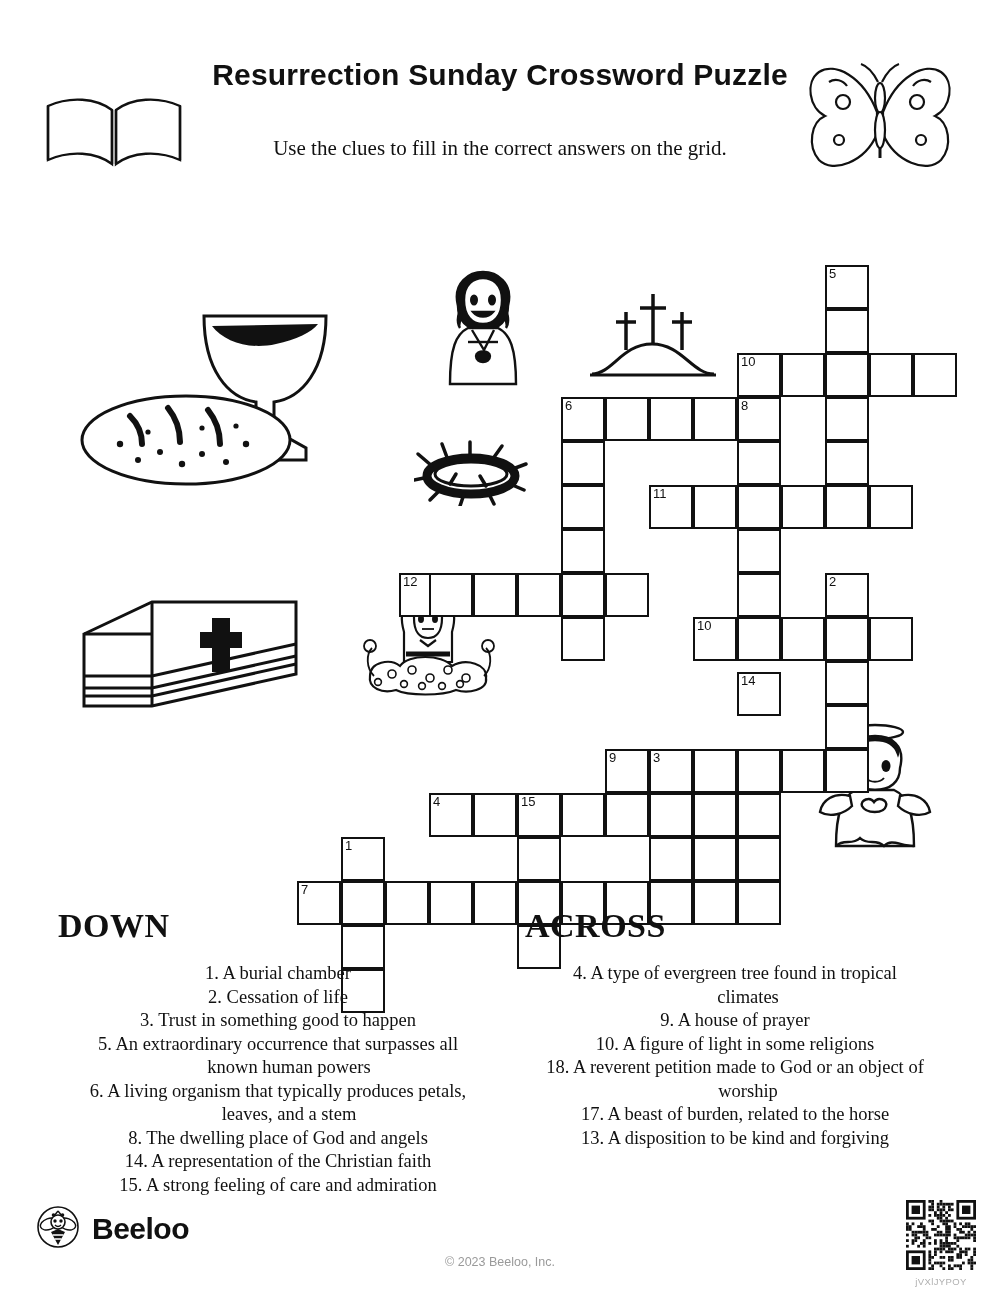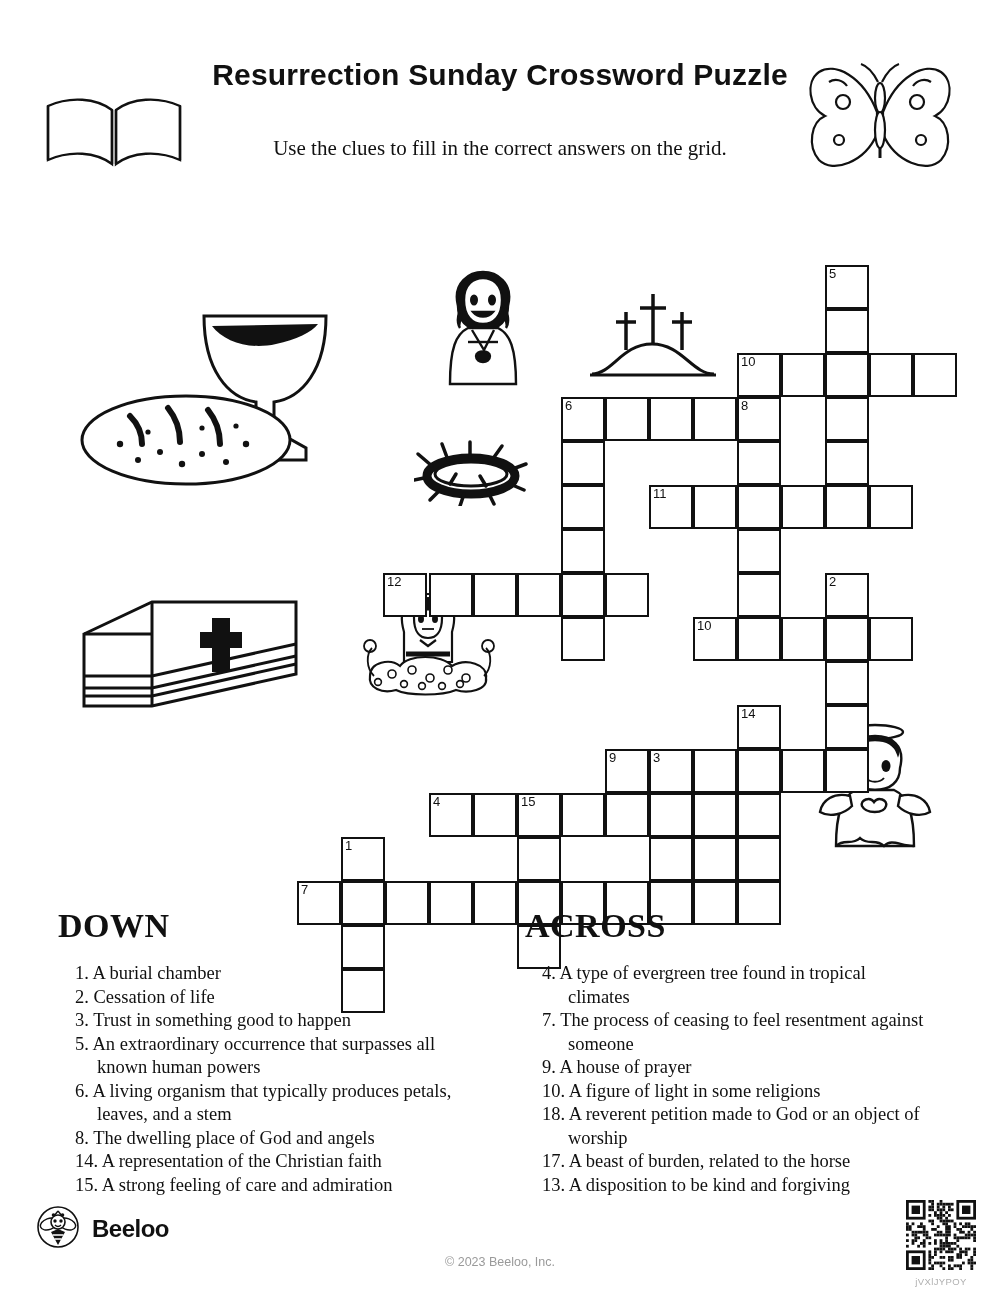--- a/index.html
+++ b/index.html
@@ -46,31 +46,31 @@
 
   
   #clues { left:0; top:895px; width:1000px; }
   .clue-col { position:absolute; top:12px; }
   #down-col   { left:58px;  width:440px; }
   #across-col { left:525px; width:420px; }
   .clue-heading {
     font-size:34px; font-weight:700; letter-spacing:.5px;
     margin:0 0 6px 0; line-height:38px;
   }
-  .clue-list { list-style:none; margin:17px; padding:0; }
+  .clue-list { list-style:none; margin:17px; padding:0;text-align:center; }
   .clue-item {
     font-size:18.5px; line-height:23.5px;
     padding-left:22px; text-indent:-22px;
     white-space:normal;
   }
   #across-col .clue-item { padding-left:26px; text-indent:-26px; }
   #brand { position:absolute; left:36px; top:1205px; display:flex; align-items:center; gap:12px; }
   #brand-name {
     font-family:"Liberation Sans", sans-serif;
-    font-size:24px; font-weight:700; letter-spacing:-.5px; color:#111;
+    font-size:30px; font-weight:700; letter-spacing:-.5px; color:#111;
   }
   #copyright {
     position:absolute; left:0; width:1000px; top:1255px;
     text-align:center; font-size:12.5px; color:#9a9a9a;
     font-family:"Liberation Sans", sans-serif;
   }
   #qr-block { position:absolute; left:905px; top:1200px; width:72px; text-align:center; }
   #qr-caption {
     font-size:9.5px; color:#b0b0b0; letter-spacing:.4px;
     font-family:"Liberation Sans", sans-serif; margin-top:2px;
@@ -296,42 +296,42 @@
     <div class="cell" style="left: 649px; top: 485px;">
       <span class="num">11</span>
     </div>
     <div class="cell" style="left: 693px; top: 485px;"></div>
     <div class="cell" style="left: 737px; top: 485px;"></div>
     <div class="cell" style="left: 781px; top: 485px;"></div>
     <div class="cell" style="left: 825px; top: 485px;"></div>
     <div class="cell" style="left: 869px; top: 485px;"></div>
     <div class="cell" style="left: 561px; top: 529px;"></div>
     <div class="cell" style="left: 737px; top: 529px;"></div>
-    <div class="cell" style="left: 383px; top: 573px;">
+    <div class="cell" style="left: 399px; top: 573px;">
       <span class="num">12</span>
     </div>
     <div class="cell" style="left: 429px; top: 573px;"></div>
     <div class="cell" style="left: 473px; top: 573px;"></div>
     <div class="cell" style="left: 517px; top: 573px;"></div>
     <div class="cell" style="left: 561px; top: 573px;"></div>
     <div class="cell" style="left: 605px; top: 573px;"></div>
     <div class="cell" style="left: 737px; top: 573px;"></div>
     <div class="cell" style="left: 825px; top: 573px;">
       <span class="num">2</span>
     </div>
     <div class="cell" style="left: 561px; top: 617px;"></div>
     <div class="cell" style="left: 693px; top: 617px;">
       <span class="num">10</span>
     </div>
     <div class="cell" style="left: 737px; top: 617px;"></div>
     <div class="cell" style="left: 781px; top: 617px;"></div>
     <div class="cell" style="left: 825px; top: 617px;"></div>
     <div class="cell" style="left: 869px; top: 617px;"></div>
     <div class="cell" style="left: 825px; top: 661px;"></div>
-    <div class="cell" style="left: 737px; top: 705px; text-align: right;">
+    <div class="cell" style="left: 737px; top: 672px; text-align: right;">
       <span class="num">14</span>
     </div>
     <div class="cell" style="left: 825px; top: 705px;"></div>
     <div class="cell" style="left: 605px; top: 749px;">
       <span class="num">9</span>
     </div>
     <div class="cell" style="left: 649px; top: 749px;">
       <span class="num">3</span>
     </div>
     <div class="cell" style="left: 693px; top: 749px;"></div>
@@ -386,21 +386,20 @@
         <li class="clue-item"><span>6.</span><span> A living organism that typically produces petals, leaves, and a stem</span></li>
         <li class="clue-item"><span>8.</span><span> The dwelling place of God and angels</span></li>
         <li class="clue-item"><span>14.</span><span> A representation of the Christian faith</span></li>
         <li class="clue-item"><span>15.</span><span> A strong feeling of care and admiration</span></li>
       </ul>
   </div>
   <div class="clue-col" id="across-col">
     <div class="clue-heading">ACROSS</div>
     <ul class="clue-list" id="across-list">
         <li class="clue-item"><span>4.</span><span> A type of evergreen tree found in tropical climates</span></li>
-        <li class="clue-item"><span>7.</span><span> The process of ceasing to feel resentment against someone</span></li>
         <li class="clue-item"><span>9.</span><span> A house of prayer</span></li>
         <li class="clue-item"><span>10.</span><span> A figure of light in some religions</span></li>
         <li class="clue-item"><span>18.</span><span> A reverent petition made to God or an object of worship</span></li>
         <li class="clue-item"><span>17.</span><span> A beast of burden, related to the horse</span></li>
         <li class="clue-item"><span>13.</span><span> A disposition to be kind and forgiving</span></li>
       </ul>
   </div>
 </div>
 
 <div id="brand">

